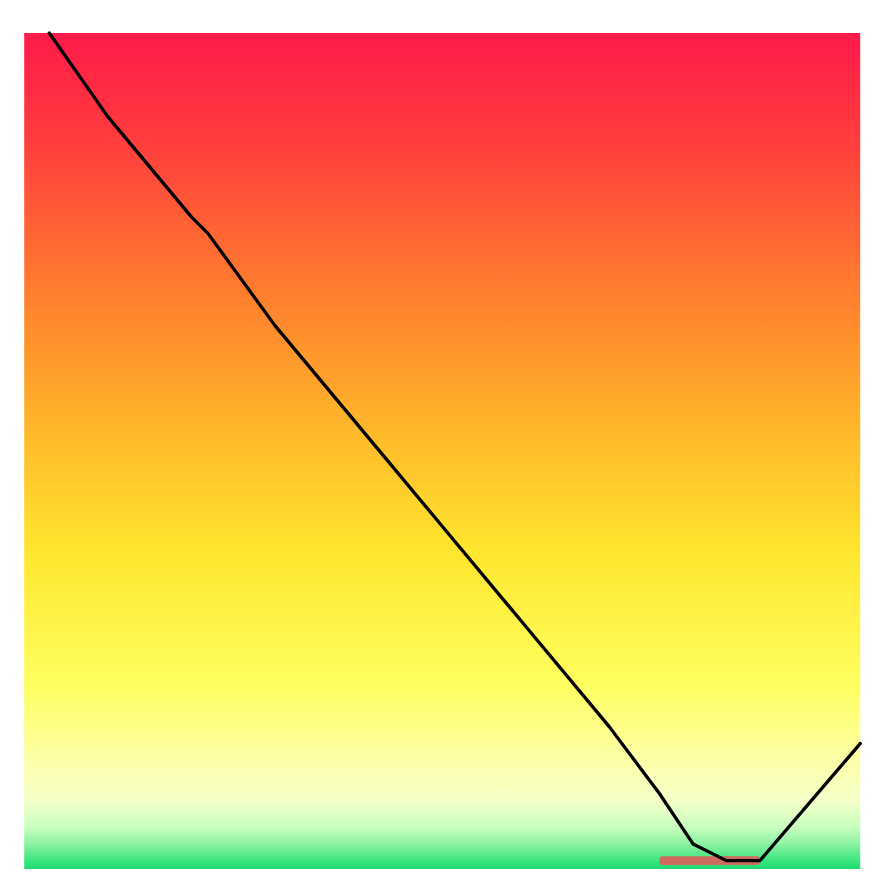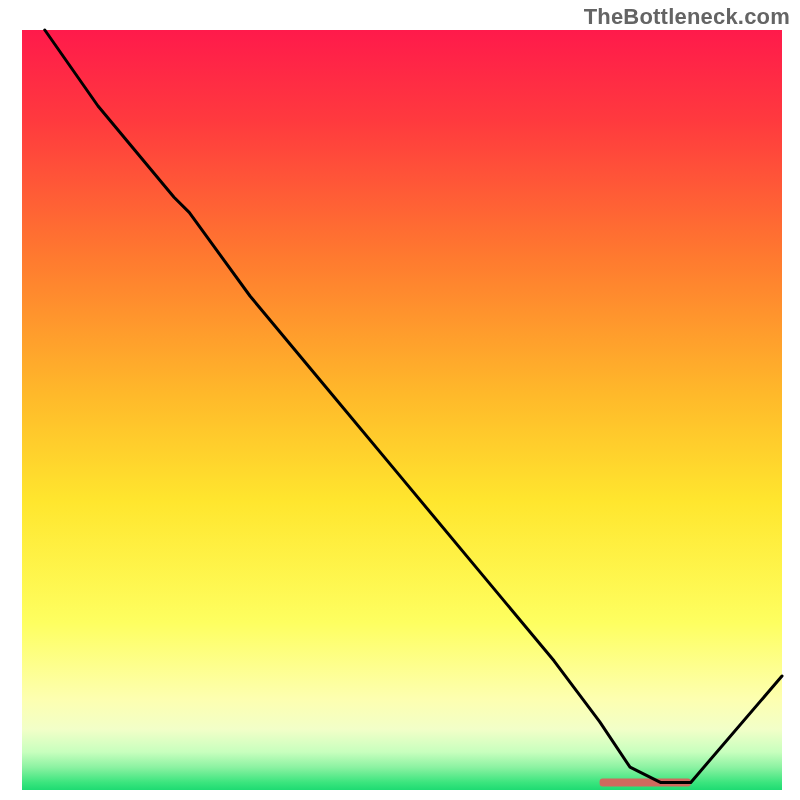--- a/index.html
+++ b/index.html
@@ -58,14 +58,13 @@
         </linearGradient>
     </defs>
 
     <rect id="plot-bg" fill="url(#bg-grad)" x="22" y="30" width="760" height="760"></rect>
 
     <rect id="marker-bar" rx="3" ry="3" x="599.6" width="91.19999999999993" y="778.4" height="8" fill="#cf6a5e"></rect>
 
     <path id="curve" fill="none" stroke="#000" stroke-width="3" stroke-linejoin="round" stroke-linecap="round" d="M44.8 30.0 L98.0 106.0 L174.0 197.2 L189.2 212.4 L250.0 296.0 L326.0 387.2 L402.0 478.4 L478.0 569.6 L554.0 660.8 L599.6 721.6 L630.0 767.2 L660.4 782.4 L690.8 782.4 L782.0 676.0"></path>
   </svg>
 
-  <div class="watermark">TheBottleneck.com</div>
 </div>
 
 </body></html>

